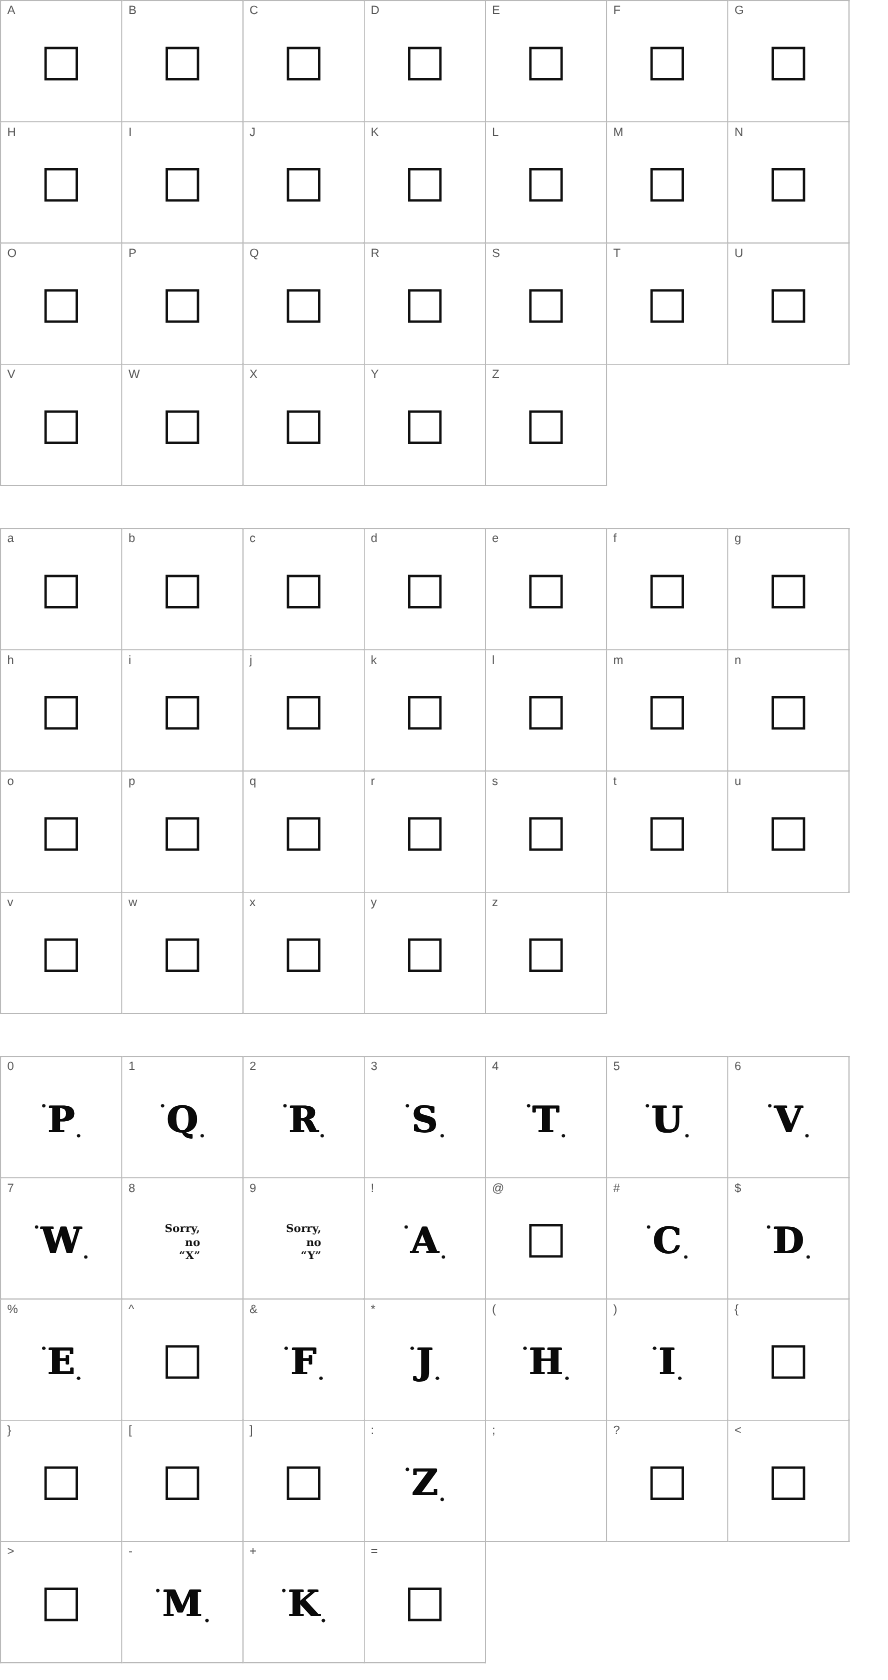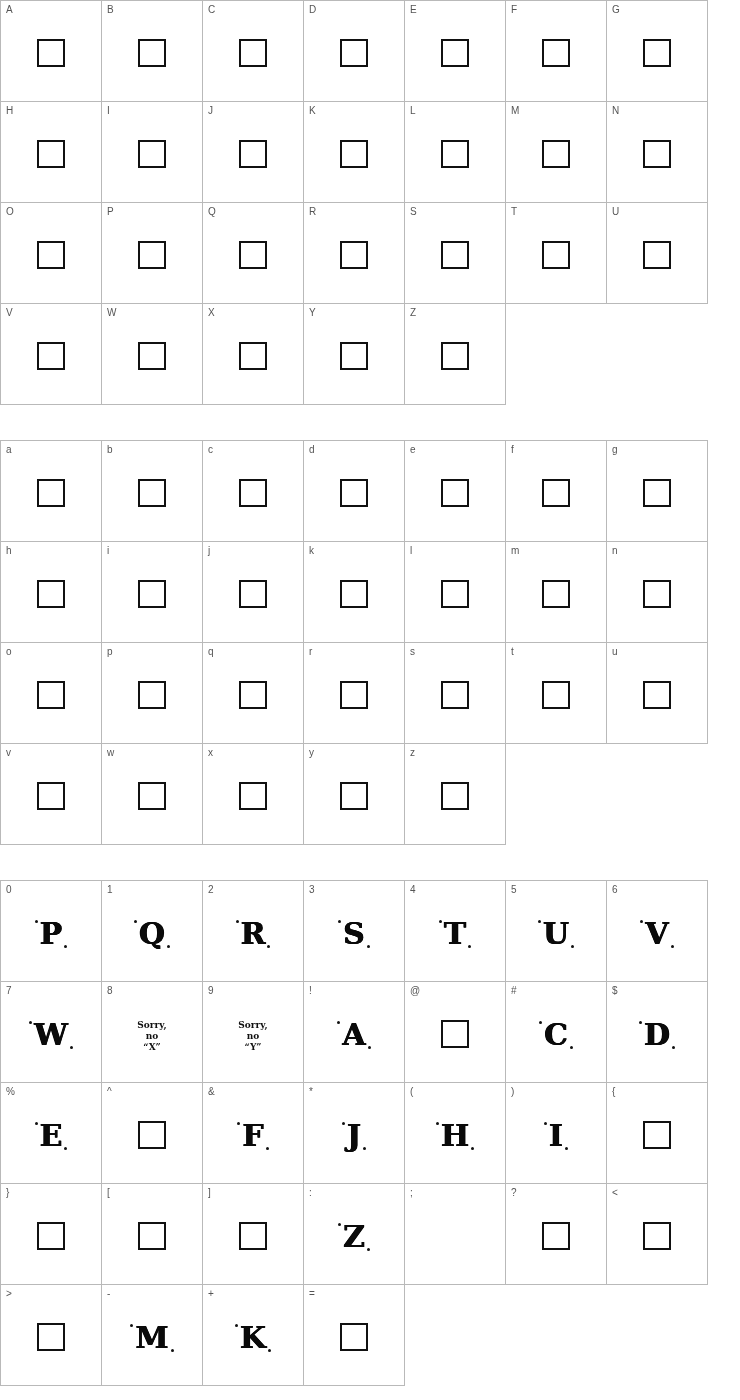--- a/index.html
+++ b/index.html
@@ -88,21 +88,21 @@
     height: 3px;
     background: #111;
     border-radius: 50%;
   }
   .glyph-deco::before { left: -3px; top: 2px; }
   .glyph-deco::after  { right: -3px; bottom: 2px; }
   .sorry {
     font-family: "DejaVu Serif", serif;
     font-size: 9px;
     font-weight: bold;
-    text-align: center;
+    text-align: right;
     color: #111111;
     line-height: 11px;
     margin-top: 8px;
     white-space: pre-line;
   }
 </style>
 </head>
 <body>
 
 <div id="page">

